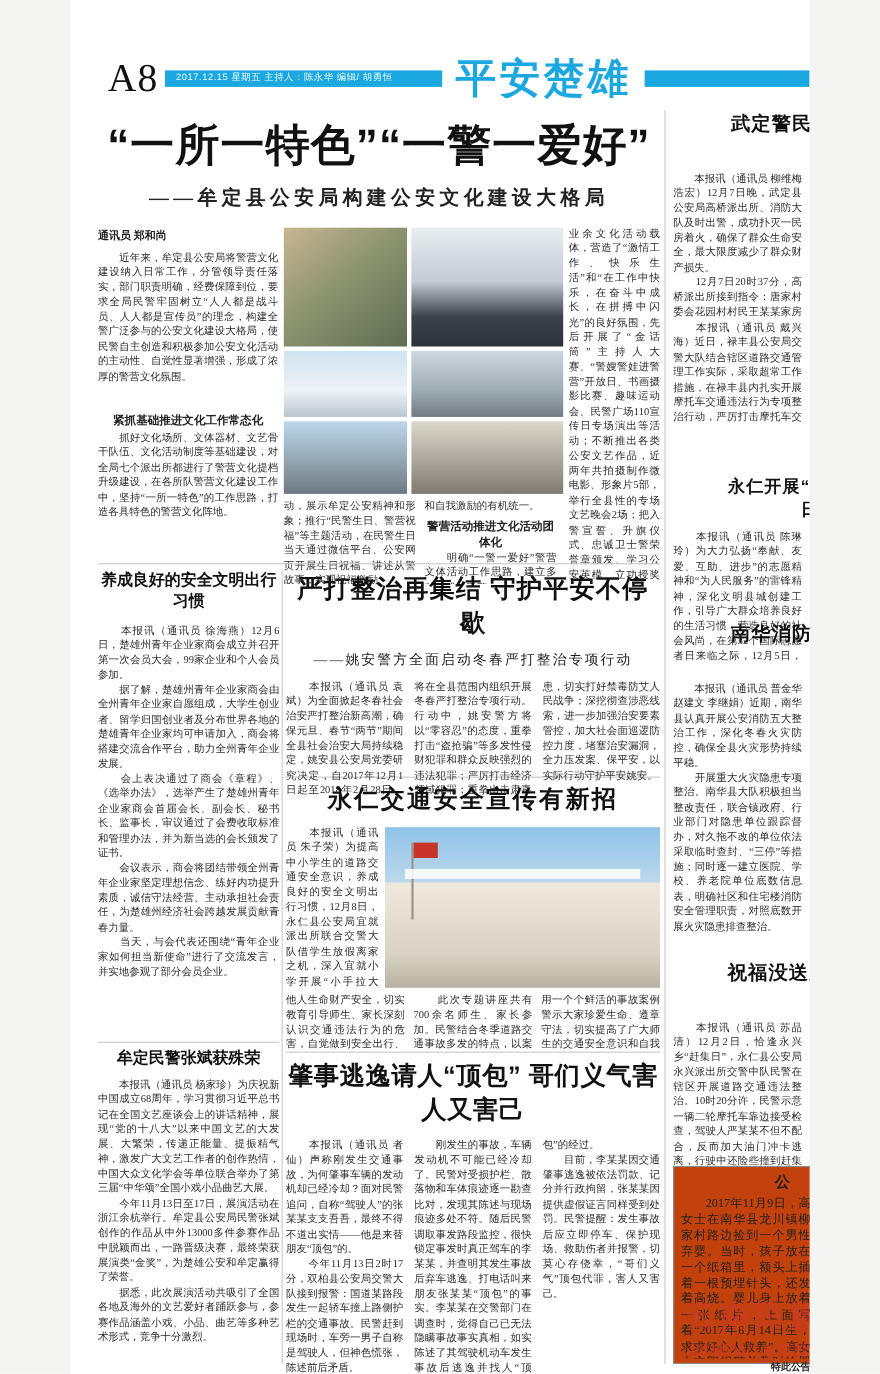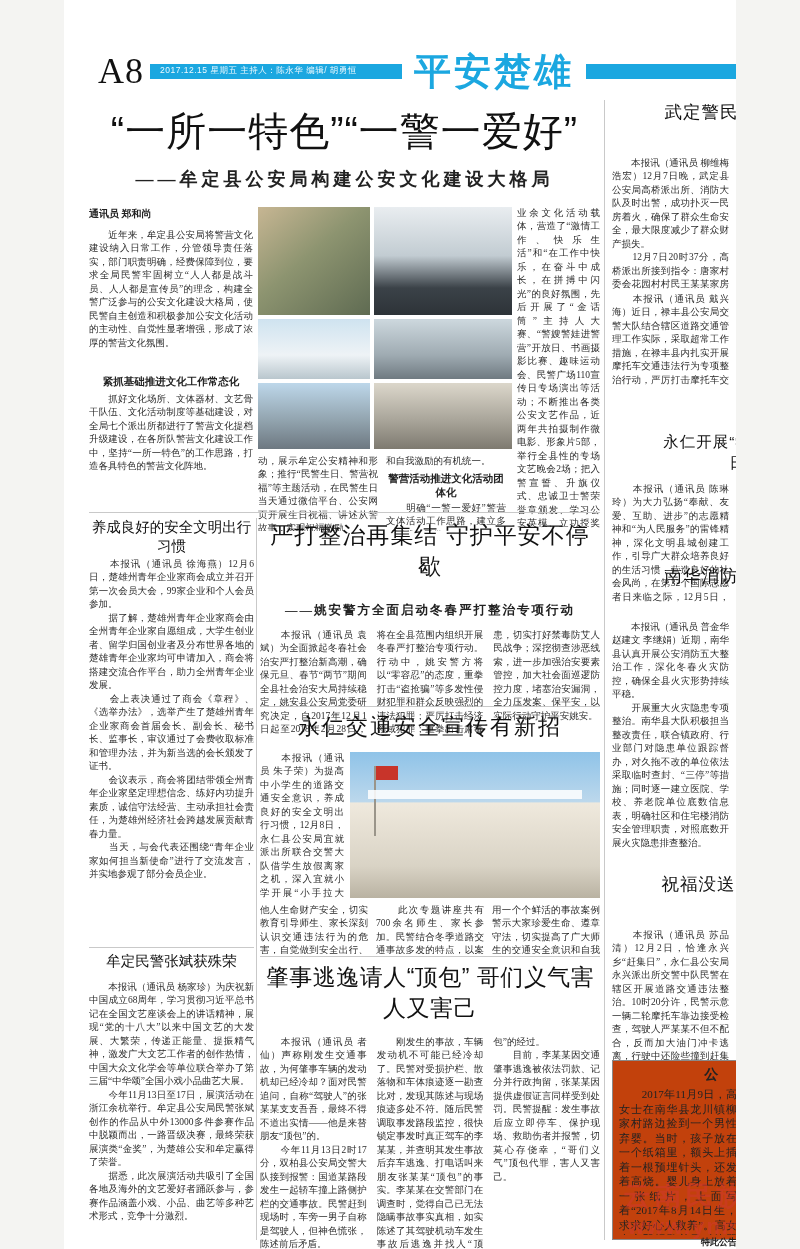--- a/index.html
+++ b/index.html
@@ -10,21 +10,21 @@
   .hdr { position:absolute; left:34px; top:50px; width:730px; height:42px; display:flex; align-items:center; }
   .pagenum { font-family:"Liberation Serif", serif; font-size:36px; color:#111; letter-spacing:1px; line-height:1; margin-right:6px; }
   .bluebar { background:#1ba7e0; height:15px; display:flex; align-items:center; }
   .bar-left { width:252px; }
   .dateline { color:#eefaff; font-size:8.5px; font-family:"Liberation Sans", sans-serif; white-space:nowrap; padding-left:10px; letter-spacing:0.5px; }
   .sec-title { color:#1ba7e0; font-family:"Liberation Sans", sans-serif; font-weight:900; font-size:37px; letter-spacing:3px; padding:0 12px; white-space:nowrap; line-height:1; }
   .bar-right { flex:1; }
   .masthead { background:#c4201e; color:#fff; font-family:"Liberation Sans", sans-serif; font-weight:bold; font-size:13px; padding:3px 15px; margin-left:6px; white-space:nowrap; letter-spacing:1px; }
 
   
-  .h-lg { font-family:"Liberation Sans", sans-serif; font-weight:400; text-align:center; color:#111; }
+  .h-lg { font-family:"Liberation Sans", sans-serif; font-weight:700; text-align:center; color:#111; }
   .sub { text-align:center; color:#222; }
   .body-txt { font-size:9.5px; line-height:1.42; text-align:justify; color:#2b2b2b; white-space:pre-line; overflow:hidden; }
   .cols2 { column-count:2; column-gap:12px; column-fill:auto; }
   .cols3 { column-count:3; column-gap:10px; column-fill:auto; }
   .byline { font-weight:bold; font-size:10px; margin-bottom:8px; }
   .subhead-bold { font-weight:bold; font-family:"Liberation Sans", sans-serif; font-size:10.5px; text-align:center; margin:6px 0 4px; }
 
   .hline { position:absolute; border-top:1px solid #c9c9c9; }
   .vline { position:absolute; border-left:1px solid #c9c9c9; }
 
@@ -45,29 +45,29 @@
   .ph-1 { width:112px; height:108px; background:linear-gradient(140deg,#c7b693 0%,#8d9470 45%,#5f6b52 100%); }
   .ph-2 { width:138px; height:108px; background:linear-gradient(180deg,#e9edf0 0%,#c2ccd2 45%,#3b4248 75%,#2d3338 100%); }
   .ph-3 { width:112px; height:60px; background:linear-gradient(180deg,#cfe3f0 0%,#eef3f6 60%,#b9c6cd 100%); }
   .ph-4 { width:138px; height:60px; background:linear-gradient(180deg,#cdd8de 0%,#9fabb2 60%,#6f7a81 100%); }
   .ph-5 { width:112px; height:66px; background:linear-gradient(180deg,#bdd7ea 0%,#93a5b0 55%,#6d7881 100%); }
   .ph-6 { width:138px; height:66px; background:linear-gradient(180deg,#dcd7cb 0%,#aaa69b 55%,#7e7a70 100%); }
 
   
   #art-shanghui { position:absolute; left:25px; top:518px; width:165px; }
   #art-shanghui .h-lg { font-size:14.5px; }
-  #art-shanghui .body-txt { height:386px; margin-top:2px; }
+  #art-shanghui .body-txt { height:386px; margin-top:12px; }
   #art-zhangbin { position:absolute; left:25px; top:952px; width:165px; }
   #art-zhangbin .h-lg { font-size:14.5px; }
   #art-zhangbin .body-txt { height:258px; margin-top:10px; }
 
   
   #art-yanda { position:absolute; left:196px; top:520px; width:340px; }
   #art-yanda .h-lg { font-size:23px; letter-spacing:1px; }
-  #art-yanda .sub { font-size:12.5px; font-weight:bold; letter-spacing:2px; margin-top:20px; }
+  #art-yanda .sub { font-size:12.5px; font-weight:normal; letter-spacing:2px; margin-top:10px; }
   #art-yanda .body-txt { height:112px; margin-top:10px; }
 
   #art-jiaotong { position:absolute; left:196px; top:712px; width:340px; }
   #art-jiaotong .h-lg { font-size:22px; letter-spacing:2px; }
   .jt-row { display:flex; gap:6px; margin-top:10px; }
   .jt-left { width:84px; height:146px; overflow:hidden; }
   .ph-school { position:relative; width:250px; height:146px; background:linear-gradient(180deg,#8fc3e8 0%,#bcd8ec 34%,#efe9dd 35%,#d9d3c5 78%,#b9b2a2 100%); overflow:hidden; }
   .school-banner { position:absolute; left:18px; top:38px; width:214px; height:9px; background:rgba(255,255,255,0.85); }
   .school-flag { position:absolute; left:26px; top:14px; width:22px; height:14px; background:#c8342a; }
   .school-flagpole { position:absolute; left:24px; top:14px; width:2px; height:70px; background:#9a958a; }

